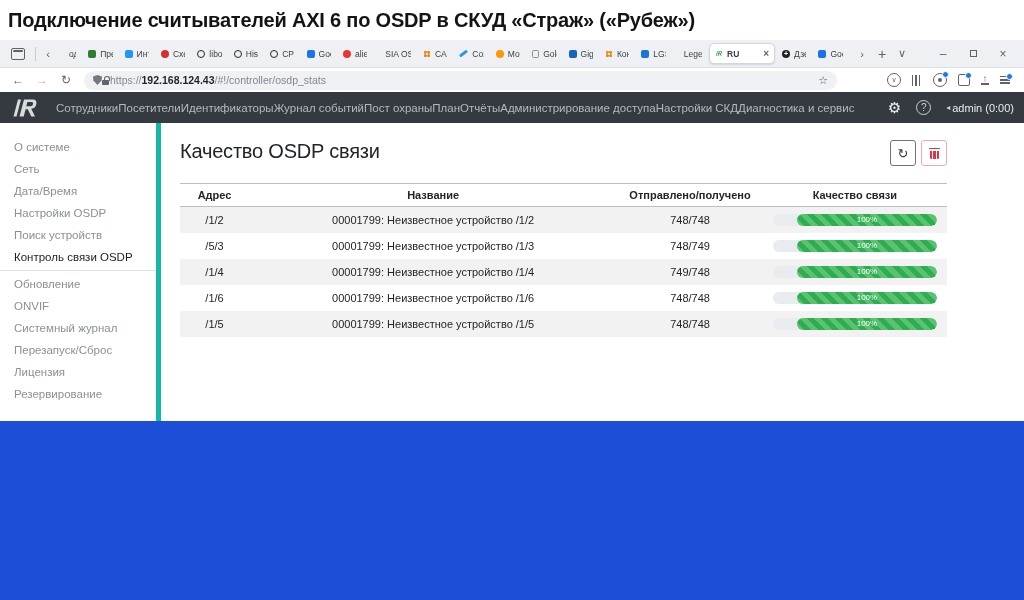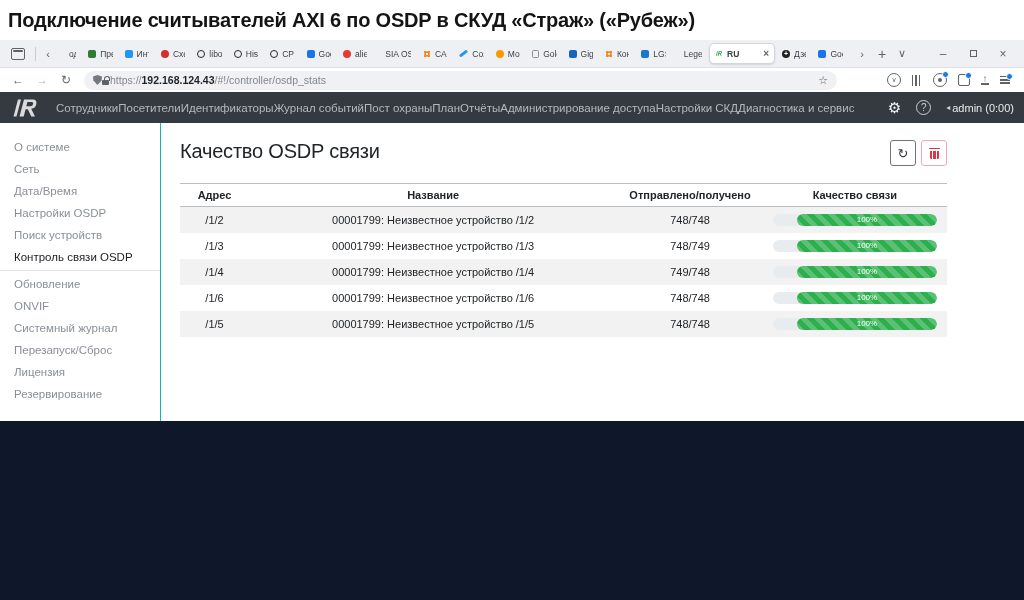--- a/index.html
+++ b/index.html
@@ -1,16 +1,16 @@
 <!DOCTYPE html>
 <html><head>
 <meta charset="utf-8">
 <style>
   html,body{margin:0;padding:0;background:#fff;}
-  .stage{width:1024px;height:600px;position:relative;overflow:hidden;background:#0f172a;
+  .stage{width:1024px;height:600px;position:relative;overflow:hidden;background:#1d4ed8;
          font-family:"Liberation Sans",sans-serif;-webkit-font-smoothing:antialiased;}
 
   
   .page-title-bar{height:40px;display:flex;align-items:center;padding-left:8px;background:#fff;}
   .page-title-bar h1{margin:0;font-size:20px;font-weight:600;color:#141414;letter-spacing:-0.2px;}
 
   
   .tab-strip{height:27px;background:#eef0f3;border-bottom:1px solid #dcdfe3;display:flex;align-items:center;padding:0 6px;gap:3px;}
   .ffview{width:24px;height:20px;display:flex;align-items:center;justify-content:center;background:none;border:none;padding:0;}
   .ffview span{width:12px;height:10px;border:1.2px solid #5f6368;border-radius:2px;position:relative;display:block;}
@@ -76,21 +76,21 @@
   .nav-items{display:flex;min-width:0;}
   .nav-item{color:#b4b9bd;font-size:11.5px;white-space:nowrap;cursor:pointer;}
   .navbar-right{margin-left:auto;display:flex;align-items:center;gap:15px;}
   .gear-ico{color:#f2f4f5;font-size:15px;line-height:1;}
   .help-ico{width:15px;height:15px;border:1.5px solid #ccd0d3;border-radius:50%;color:#ccd0d3;font-size:10px;display:flex;align-items:center;justify-content:center;box-sizing:border-box;}
   .user-lbl{color:#e9ebec;font-size:11px;display:flex;align-items:center;gap:2px;}
   .user-caret{font-size:8px;color:#cfd3d6;}
 
   
   .app-body{display:flex;align-items:flex-start;background:#fff;}
-  aside{width:161px;box-sizing:border-box;border-right:1px solid #14b8a6;padding:13px 0 16px;flex:0 0 161px;}
+  aside{width:161px;box-sizing:border-box;border-right:5px solid #14b8a6;padding:13px 0 16px;flex:0 0 161px;}
   .side-item{padding:5px 14px;font-size:11.5px;color:#8a9096;cursor:pointer;}
   .side-item.active{color:#1b1e21;border-bottom:1px solid #dfe3e6;padding-bottom:7px;margin-bottom:2px;}
   main{flex:1;padding:17px 0 0 19px;}
   .main-head{width:767px;display:flex;justify-content:space-between;align-items:flex-start;}
   .main-head h2{margin:0;font-size:20px;font-weight:500;color:#212529;letter-spacing:-0.2px;}
   .head-actions{display:flex;gap:5px;}
   .hbtn{width:26px;height:26px;border-radius:3px;background:#fff;display:flex;align-items:center;justify-content:center;padding:0;}
   .hbtn-refresh{border:1px solid #6c757d;color:#343a40;font-size:13px;line-height:1;}
   .hbtn-trash{border:1px solid #f0a9b2;}
   .trash-glyph{position:relative;width:9px;height:11px;display:block;}
@@ -335,21 +335,21 @@
                   <td>/1/2</td>
                   <td>00001799: Неизвестное устройство /1/2</td>
                   <td>748/748</td>
                   <td>
                     <div class="progress">
                       <div class="progress-fill" style="width: 100%;">100%</div>
                     </div>
                   </td>
                 </tr>
                 <tr>
-                  <td>/1/3</td>
+                  <td>/5/3</td>
                   <td>00001799: Неизвестное устройство /1/3</td>
                   <td>748/749</td>
                   <td>
                     <div class="progress">
                       <div class="progress-fill" style="width: 100%;">100%</div>
                     </div>
                   </td>
                 </tr>
                 <tr>
                   <td>/1/4</td>

